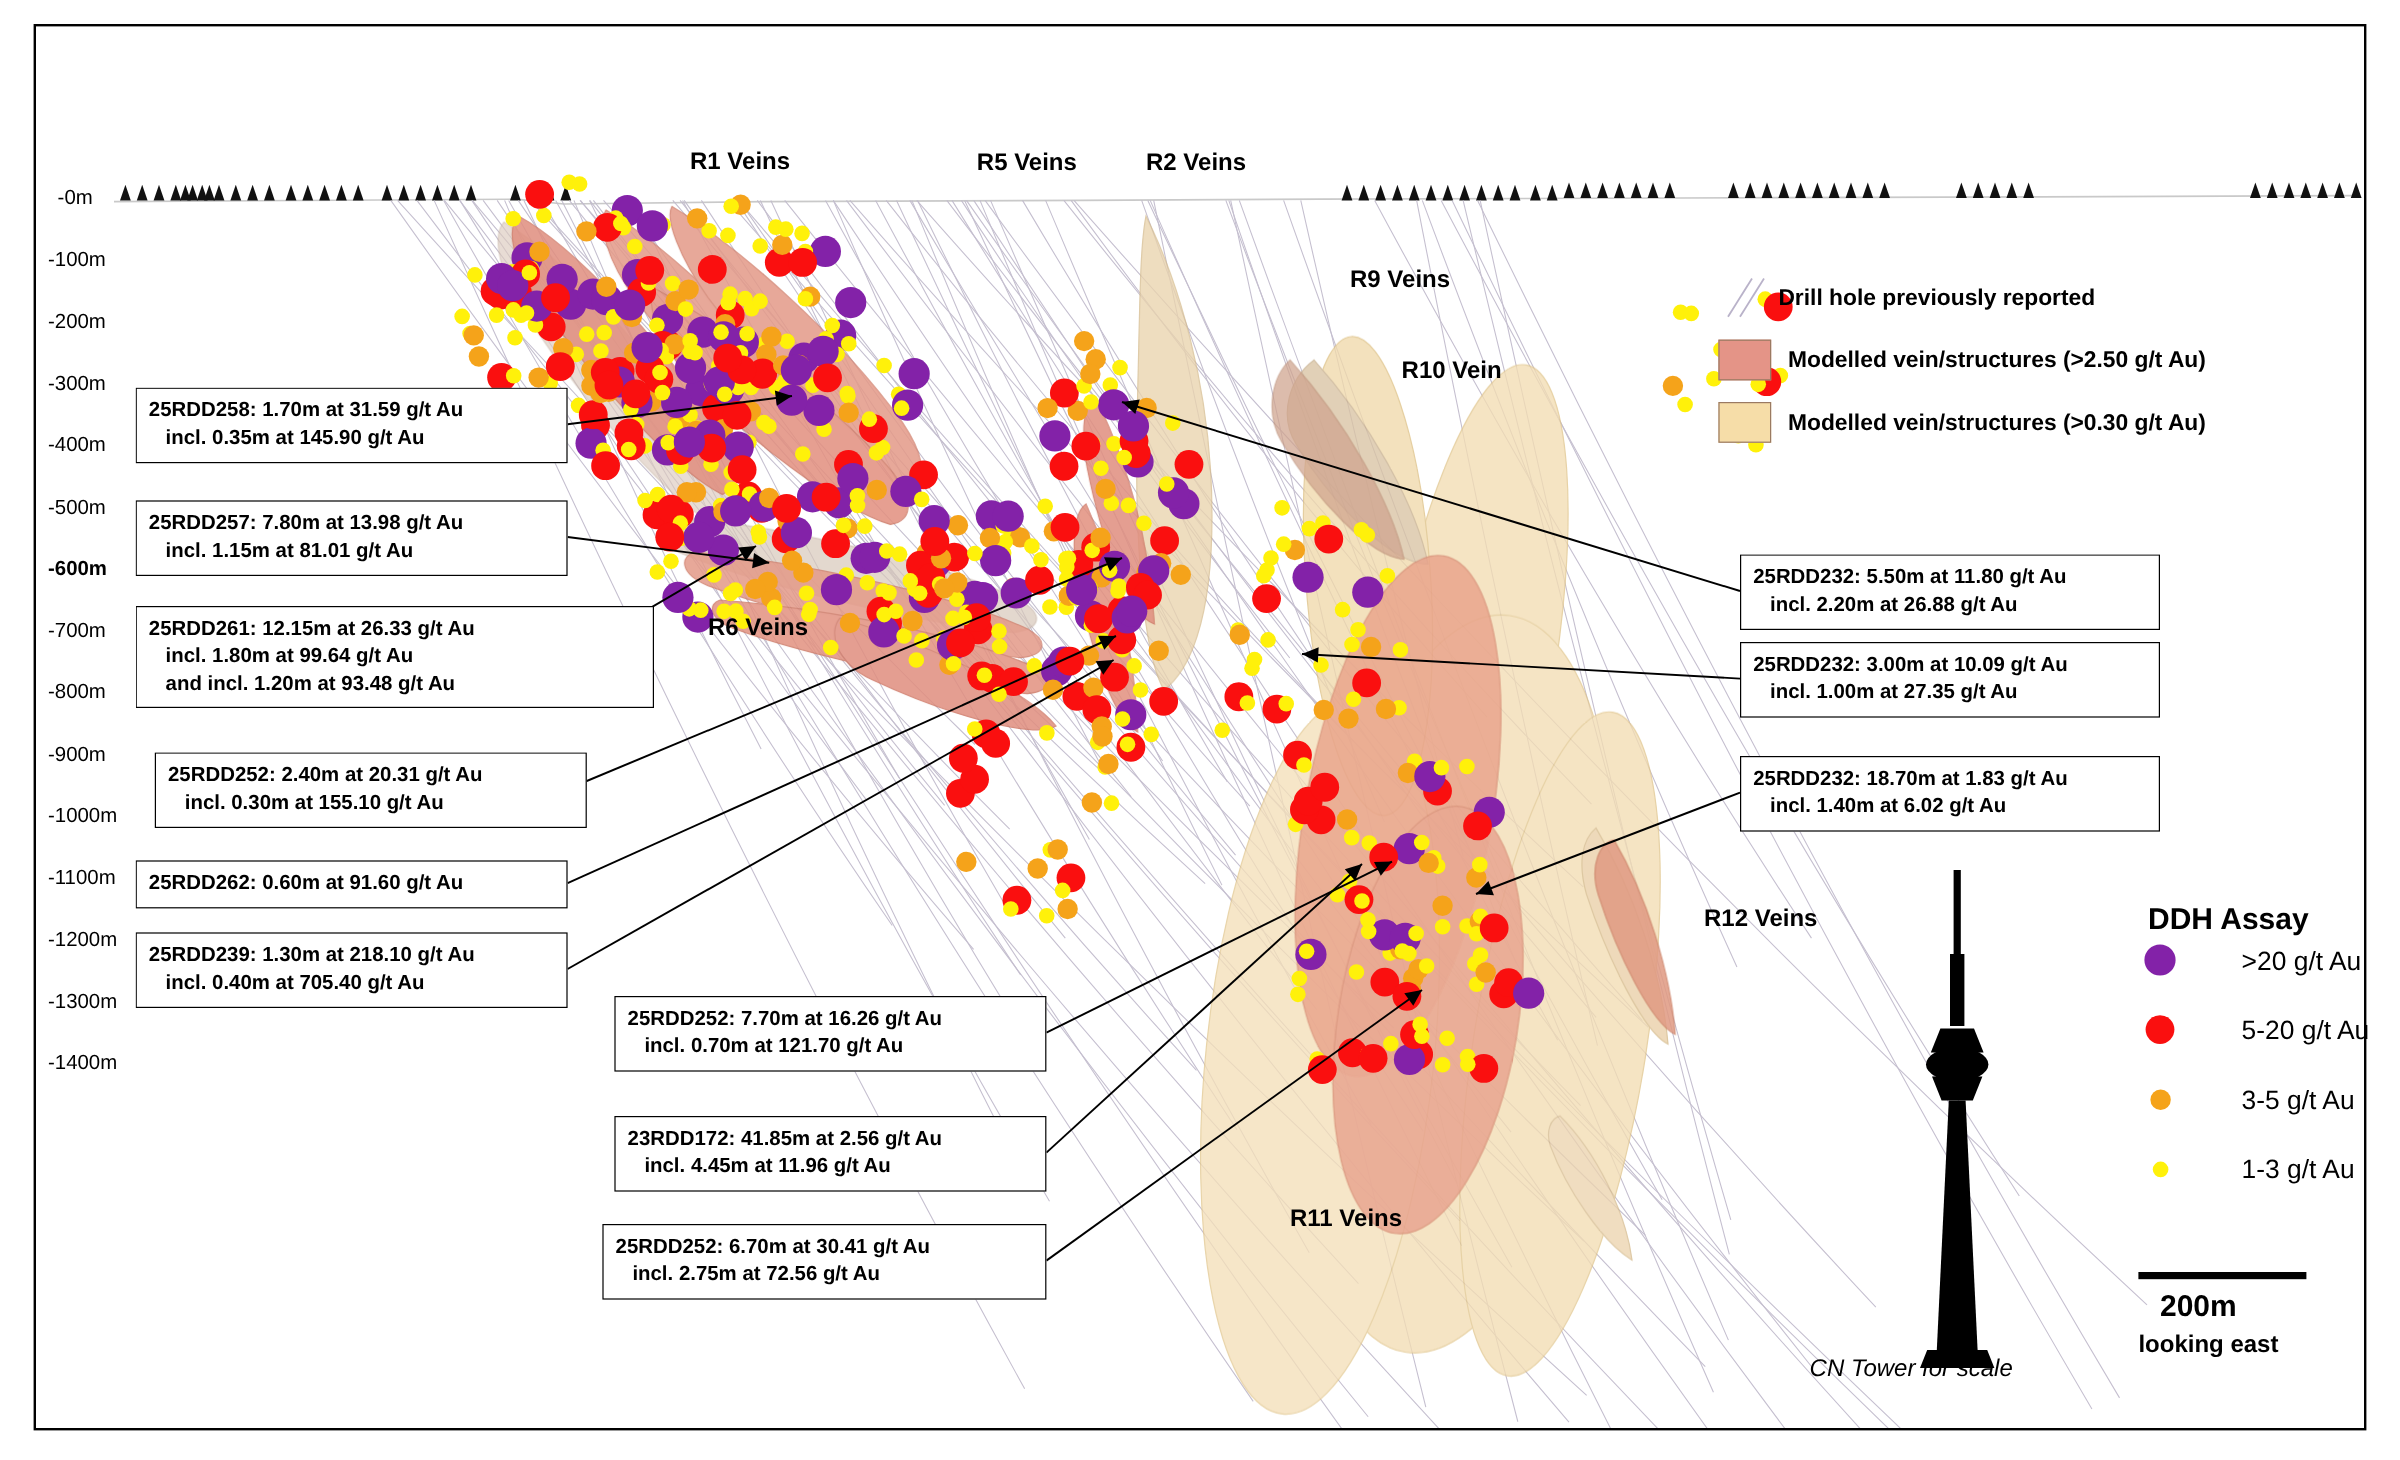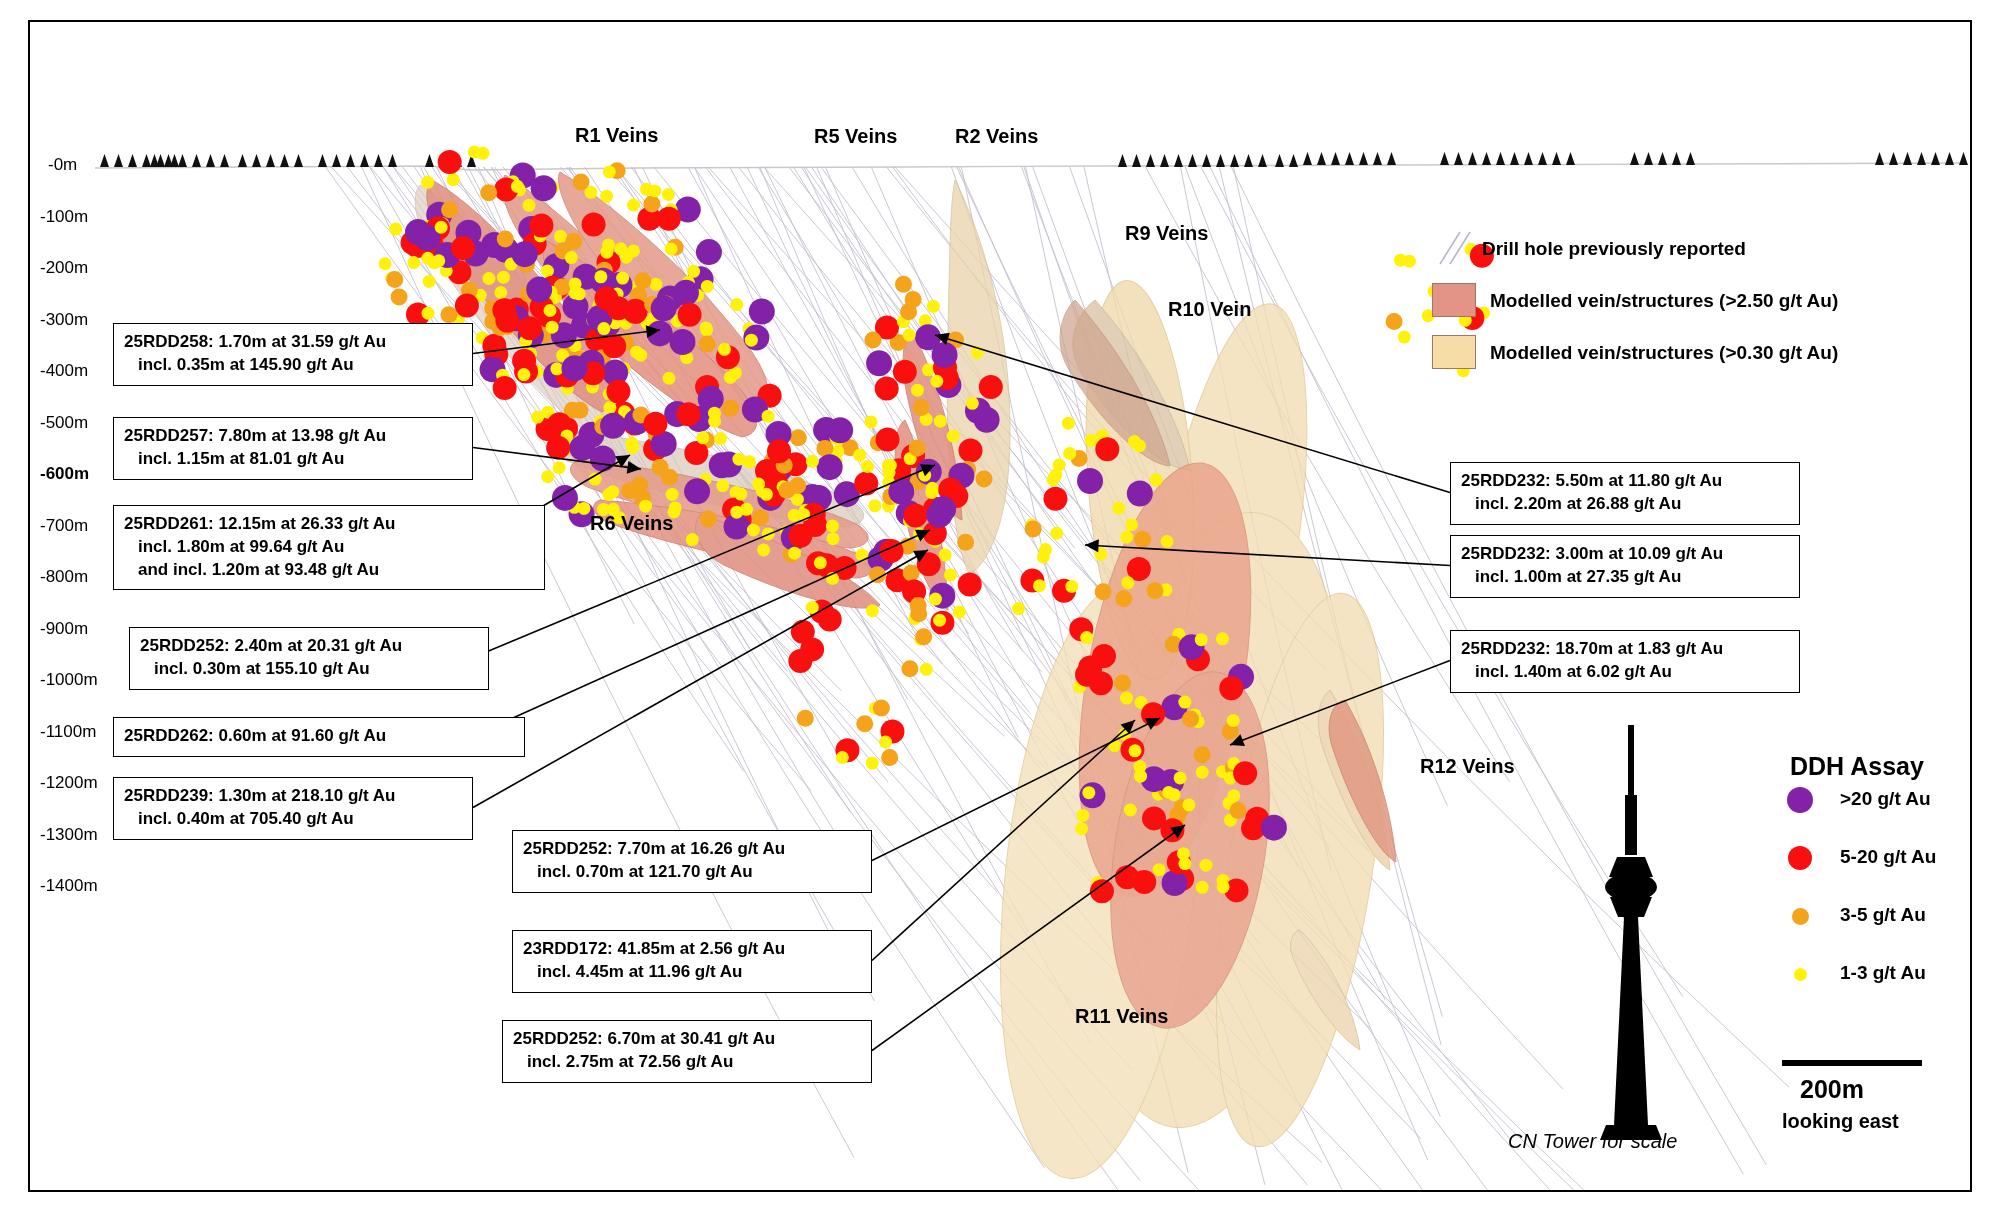--- a/index.html
+++ b/index.html
@@ -5,21 +5,21 @@
   html,body{margin:0;padding:0;background:#ffffff;}
   body{width:2000px;height:1217px;font-family:"Liberation Sans",sans-serif;color:#000;}
   #root{position:relative;width:2000px;height:1217px;overflow:hidden;background:#fff;}
   .frame{position:absolute;left:28px;top:20px;width:1944px;height:1172px;border:2px solid #000;box-sizing:border-box;background:#fff;}
   .depth-label{position:absolute;font-size:17px;color:#000;white-space:nowrap;}
   .vein-label{position:absolute;font-size:20px;font-weight:bold;color:#000;white-space:nowrap;}
   .callout{position:absolute;border:1.5px solid #000;background:#fff;padding:7px 10px 8px 10px;font-size:17px;font-weight:bold;line-height:1.34;white-space:nowrap;box-sizing:border-box;}
   .legend-text{position:absolute;font-size:19px;font-weight:bold;white-space:nowrap;}
   .legend-swatch{position:absolute;border:1px solid #9a7a62;box-sizing:border-box;}
   .assay-title{position:absolute;font-size:25px;font-weight:bold;}
-  .assay-label{position:absolute;font-size:19px;font-weight:bold;white-space:nowrap;}
+  .assay-label{position:absolute;font-size:22px;font-weight:normal;white-space:nowrap;margin-left:28px;}
   .dot{position:absolute;border-radius:50%;}
   .scale-num{position:absolute;font-size:25px;font-weight:bold;}
   .scale-sub{position:absolute;font-size:20px;font-weight:bold;}
   .cn-caption{position:absolute;font-size:20px;font-style:italic;white-space:nowrap;}
   svg{position:absolute;left:0;top:0;}
 </style>
 </head>
 <body>
 
 <div id="root">
@@ -925,21 +925,21 @@
       </div>
       <div class="callout" style="left: 113px; top: 505px; width: 432px;">
         <div>25RDD261: 12.15m at 26.33 g/t Au</div>
         <div style="padding-left: 14px;">incl. 1.80m at 99.64 g/t Au</div>
         <div style="padding-left: 14px;">and incl. 1.20m at 93.48 g/t Au</div>
       </div>
       <div class="callout" style="left: 113px; top: 627px; width: 360px; margin-left: 16px;">
         <div>25RDD252: 2.40m at 20.31 g/t Au</div>
         <div style="padding-left: 14px;">incl. 0.30m at 155.10 g/t Au</div>
       </div>
-      <div class="callout" style="left: 113px; top: 717px; width: 412px;">
+      <div class="callout" style="left: 113px; top: 717px; width: 360px;">
         <div>25RDD262: 0.60m at 91.60 g/t Au</div>
       </div>
       <div class="callout" style="left: 113px; top: 777px; width: 360px;">
         <div>25RDD239: 1.30m at 218.10 g/t Au</div>
         <div style="padding-left: 14px;">incl. 0.40m at 705.40 g/t Au</div>
       </div>
       <div class="callout" style="left: 512px; top: 830px; width: 360px;">
         <div>25RDD252: 7.70m at 16.26 g/t Au</div>
         <div style="padding-left: 14px;">incl. 0.70m at 121.70 g/t Au</div>
       </div>

